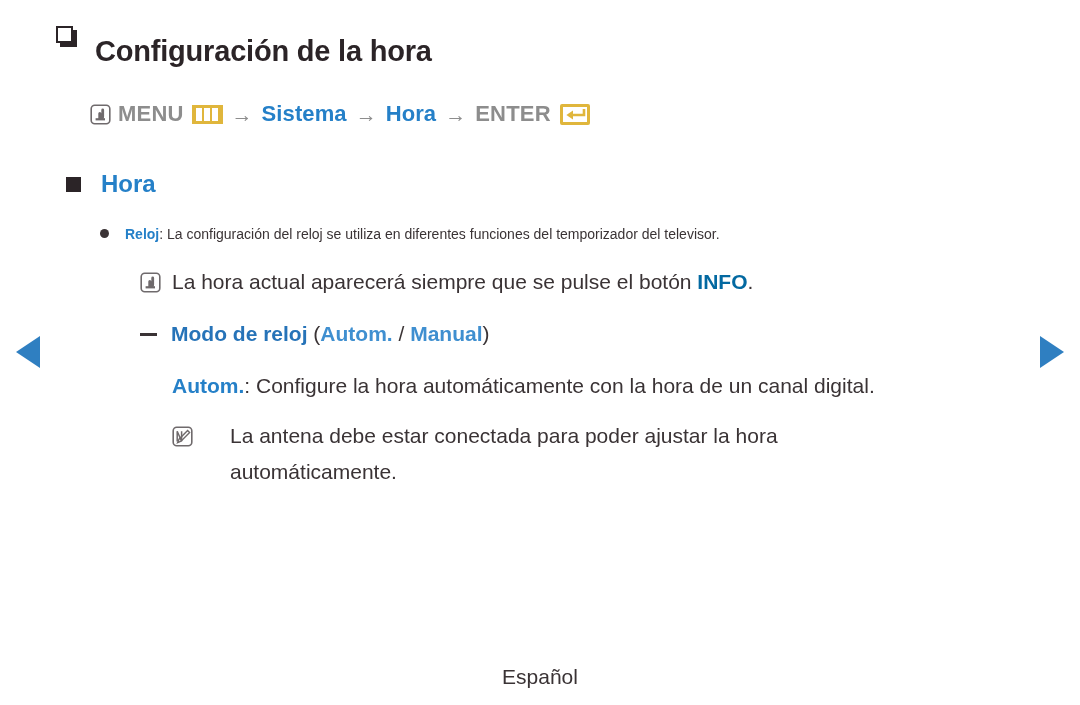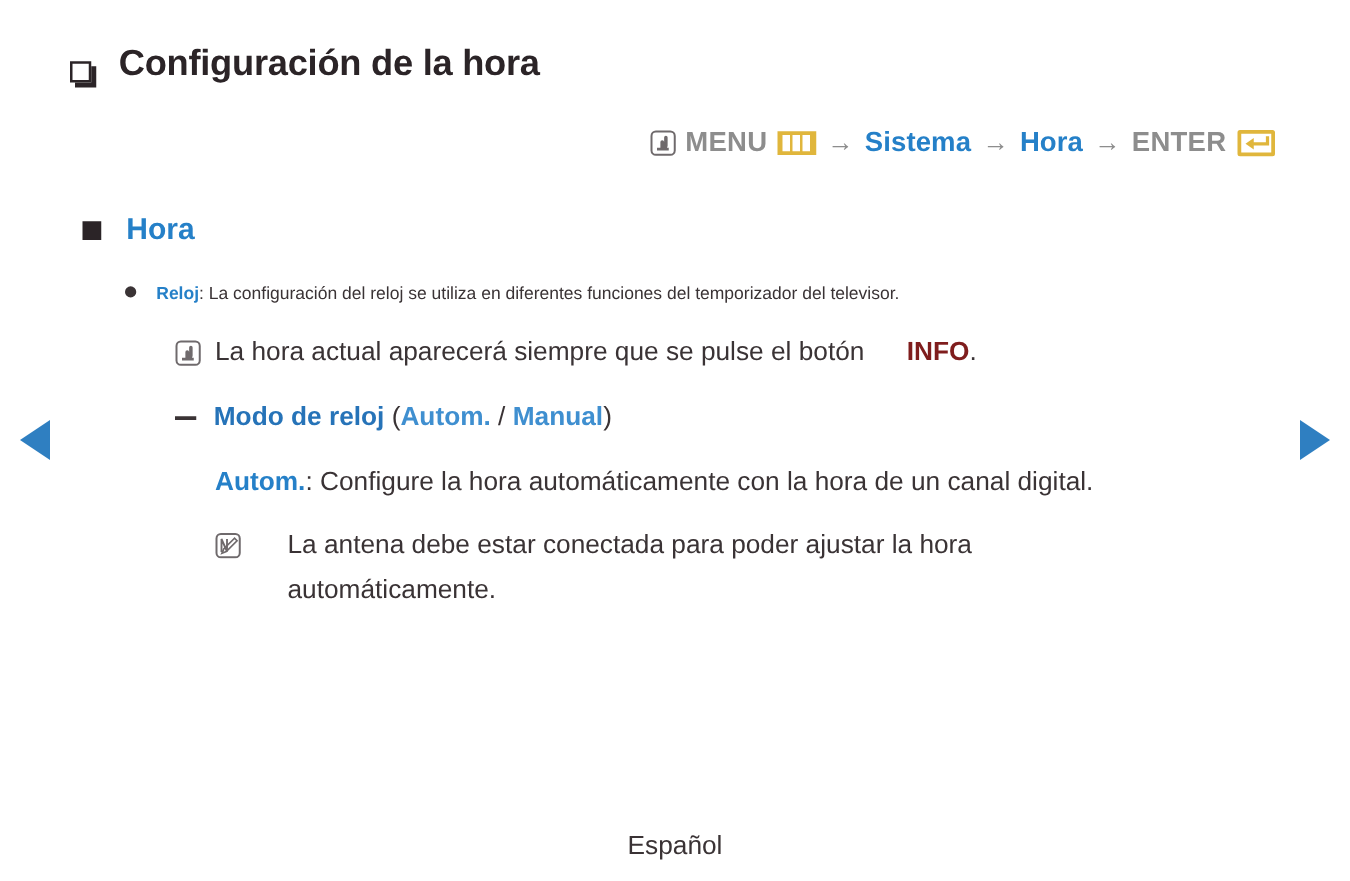--- a/index.html
+++ b/index.html
@@ -51,21 +51,21 @@
     left: 0;
     top: 0;
     width: 1080px;
     padding: 14px 60px 0 56px;
     box-sizing: border-box;
   }
 
   
   .title-row {
     display: flex;
-    align-items: center;
+    align-items: flex-start;
     gap: 22px;
     margin-bottom: 6px;
   }
   .box-bullet {
     flex: 0 0 auto;
     width: 17px;
     height: 17px;
     margin-top: 12px;
     border: 2px solid #2b2427;
     background: #ffffff;
@@ -84,21 +84,20 @@
   .menu-path {
     display: flex;
     align-items: center;
     gap: 7px;
     margin: 14px 0 0 34px;
     font-size: 22px;
     font-weight: bold;
     line-height: 1;
     flex-wrap: nowrap;
     white-space: nowrap;
-    justify-content: flex-end;
   }
   .menu-path .word-gray { color: #8d8d8d; letter-spacing: 0.2px; }
   .menu-path .word-blue { color: #2580c8; letter-spacing: 0.1px; }
   .menu-path .arrow { color: #8d8d8d; font-weight: normal; font-size: 21px; padding: 0 2px; }
 
   
   .icon-hand {
     display: inline-block;
     position: relative;
     width: 21px;
@@ -174,21 +173,21 @@
     background: #3a3335;
     margin-top: 13px;
   }
   .lv1-text {
     font-size: 14px;
     line-height: 36px;
     color: #3a3335;
     max-width: 830px;
   }
   .kw-blue { color: #2580c8; font-weight: bold; }
-  .kw-gray { color: #7f1d1d; font-weight: bold; margin-left: 28px; }
+  .kw-gray { color: #0369a1; font-weight: bold; }
 
   .note {
     display: flex;
     align-items: flex-start;
     gap: 11px;
     margin: 12px 0 0 84px;
   }
   .note-icon {
     flex: 0 0 auto;
     width: 21px;

